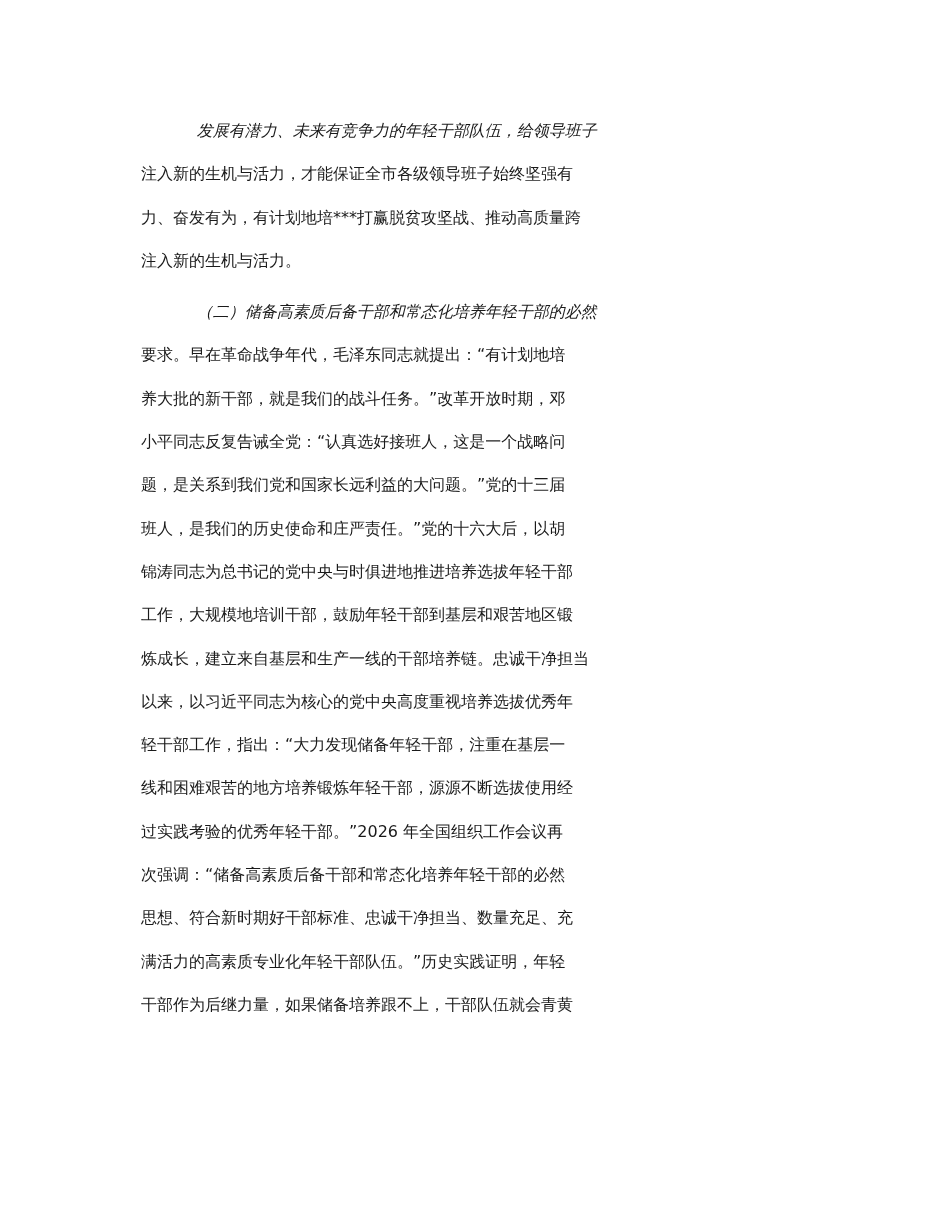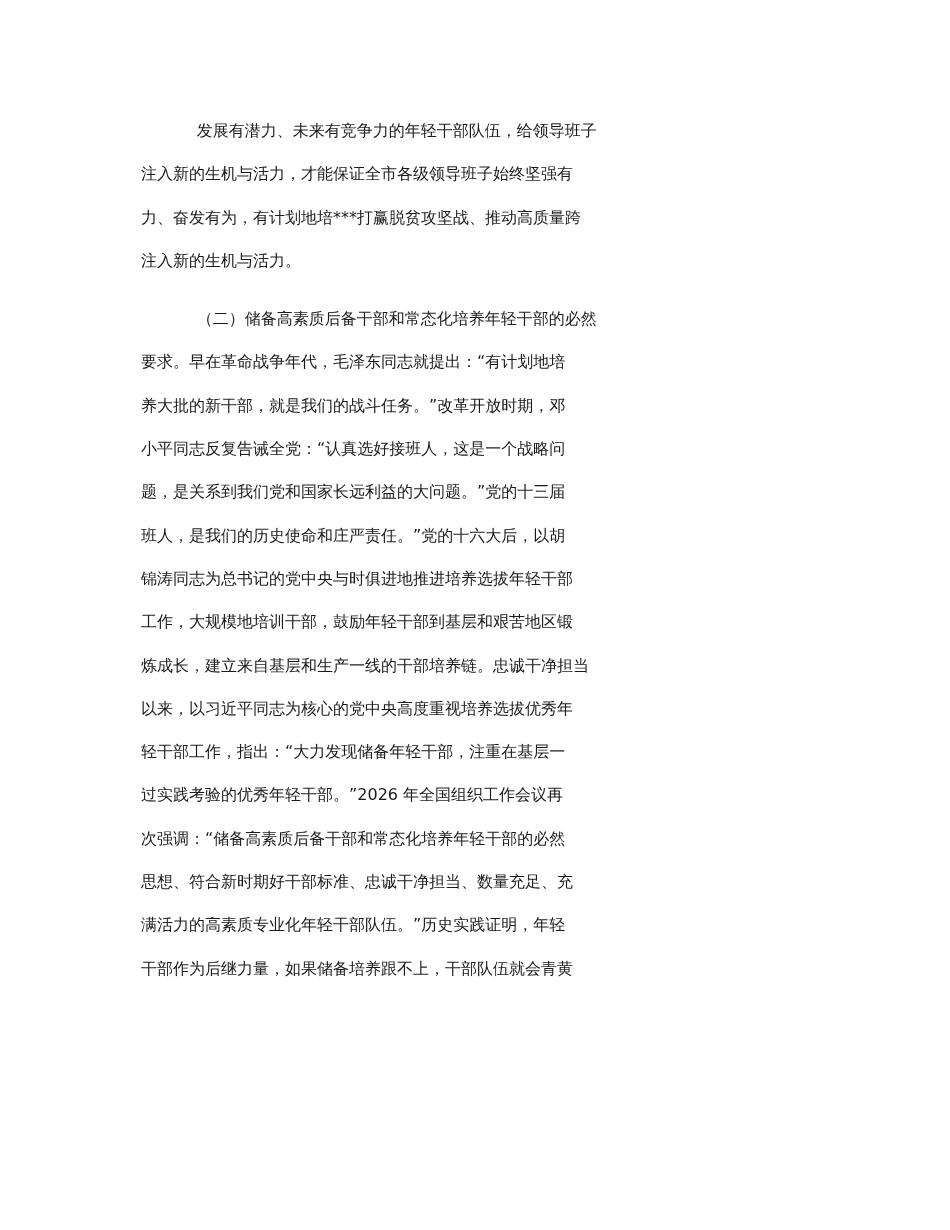--- a/index.html
+++ b/index.html
@@ -21,46 +21,48 @@
     top: 121px;
     width: 672px;
   }
   .line {
     display: block;
     white-space: nowrap;
     height: 43.3px;
   }
   .line.indent {
     padding-left: 55.8px;
+    font-style: italic;
   }
   .para-block {
     margin-bottom: 0;
   }
 </style>
 </head>
 <body>
 
 <div class="page">
   <div class="para-block">
     <span class="line indent">发展有潜力、未来有竞争力的年轻干部队伍，给领导班子</span>
     <span class="line">注入新的生机与活力，才能保证全市各级领导班子始终坚强有</span>
     <span class="line">力、奋发有为，有计划地培***打赢脱贫攻坚战、推动高质量跨</span>
     <span class="line">注入新的生机与活力。</span>
   </div>
-  <div class="para-block" style="margin-top:15px;">
+  <div class="para-block" style="margin-top:8px;">
     <span class="line indent">（二）储备高素质后备干部和常态化培养年轻干部的必然</span>
     <span class="line">要求。早在革命战争年代，毛泽东同志就提出：“有计划地培</span>
     <span class="line">养大批的新干部，就是我们的战斗任务。”改革开放时期，邓</span>
     <span class="line">小平同志反复告诫全党：“认真选好接班人，这是一个战略问</span>
     <span class="line">题，是关系到我们党和国家长远利益的大问题。”党的十三届</span>
     <span class="line">班人，是我们的历史使命和庄严责任。”党的十六大后，以胡</span>
     <span class="line">锦涛同志为总书记的党中央与时俱进地推进培养选拔年轻干部</span>
     <span class="line">工作，大规模地培训干部，鼓励年轻干部到基层和艰苦地区锻</span>
     <span class="line">炼成长，建立来自基层和生产一线的干部培养链。忠诚干净担当</span>
     <span class="line">以来，以习近平同志为核心的党中央高度重视培养选拔优秀年</span>
     <span class="line">轻干部工作，指出：“大力发现储备年轻干部，注重在基层一</span>
+    <span class="line">线和困难艰苦的地方培养锻炼年轻干部，源源不断选拔使用经</span>
     <span class="line">过实践考验的优秀年轻干部。”2026 年全国组织工作会议再</span>
     <span class="line">次强调：“储备高素质后备干部和常态化培养年轻干部的必然</span>
     <span class="line">思想、符合新时期好干部标准、忠诚干净担当、数量充足、充</span>
     <span class="line">满活力的高素质专业化年轻干部队伍。”历史实践证明，年轻</span>
     <span class="line">干部作为后继力量，如果储备培养跟不上，干部队伍就会青黄</span>
   </div>
 </div>
 
 </body></html>

